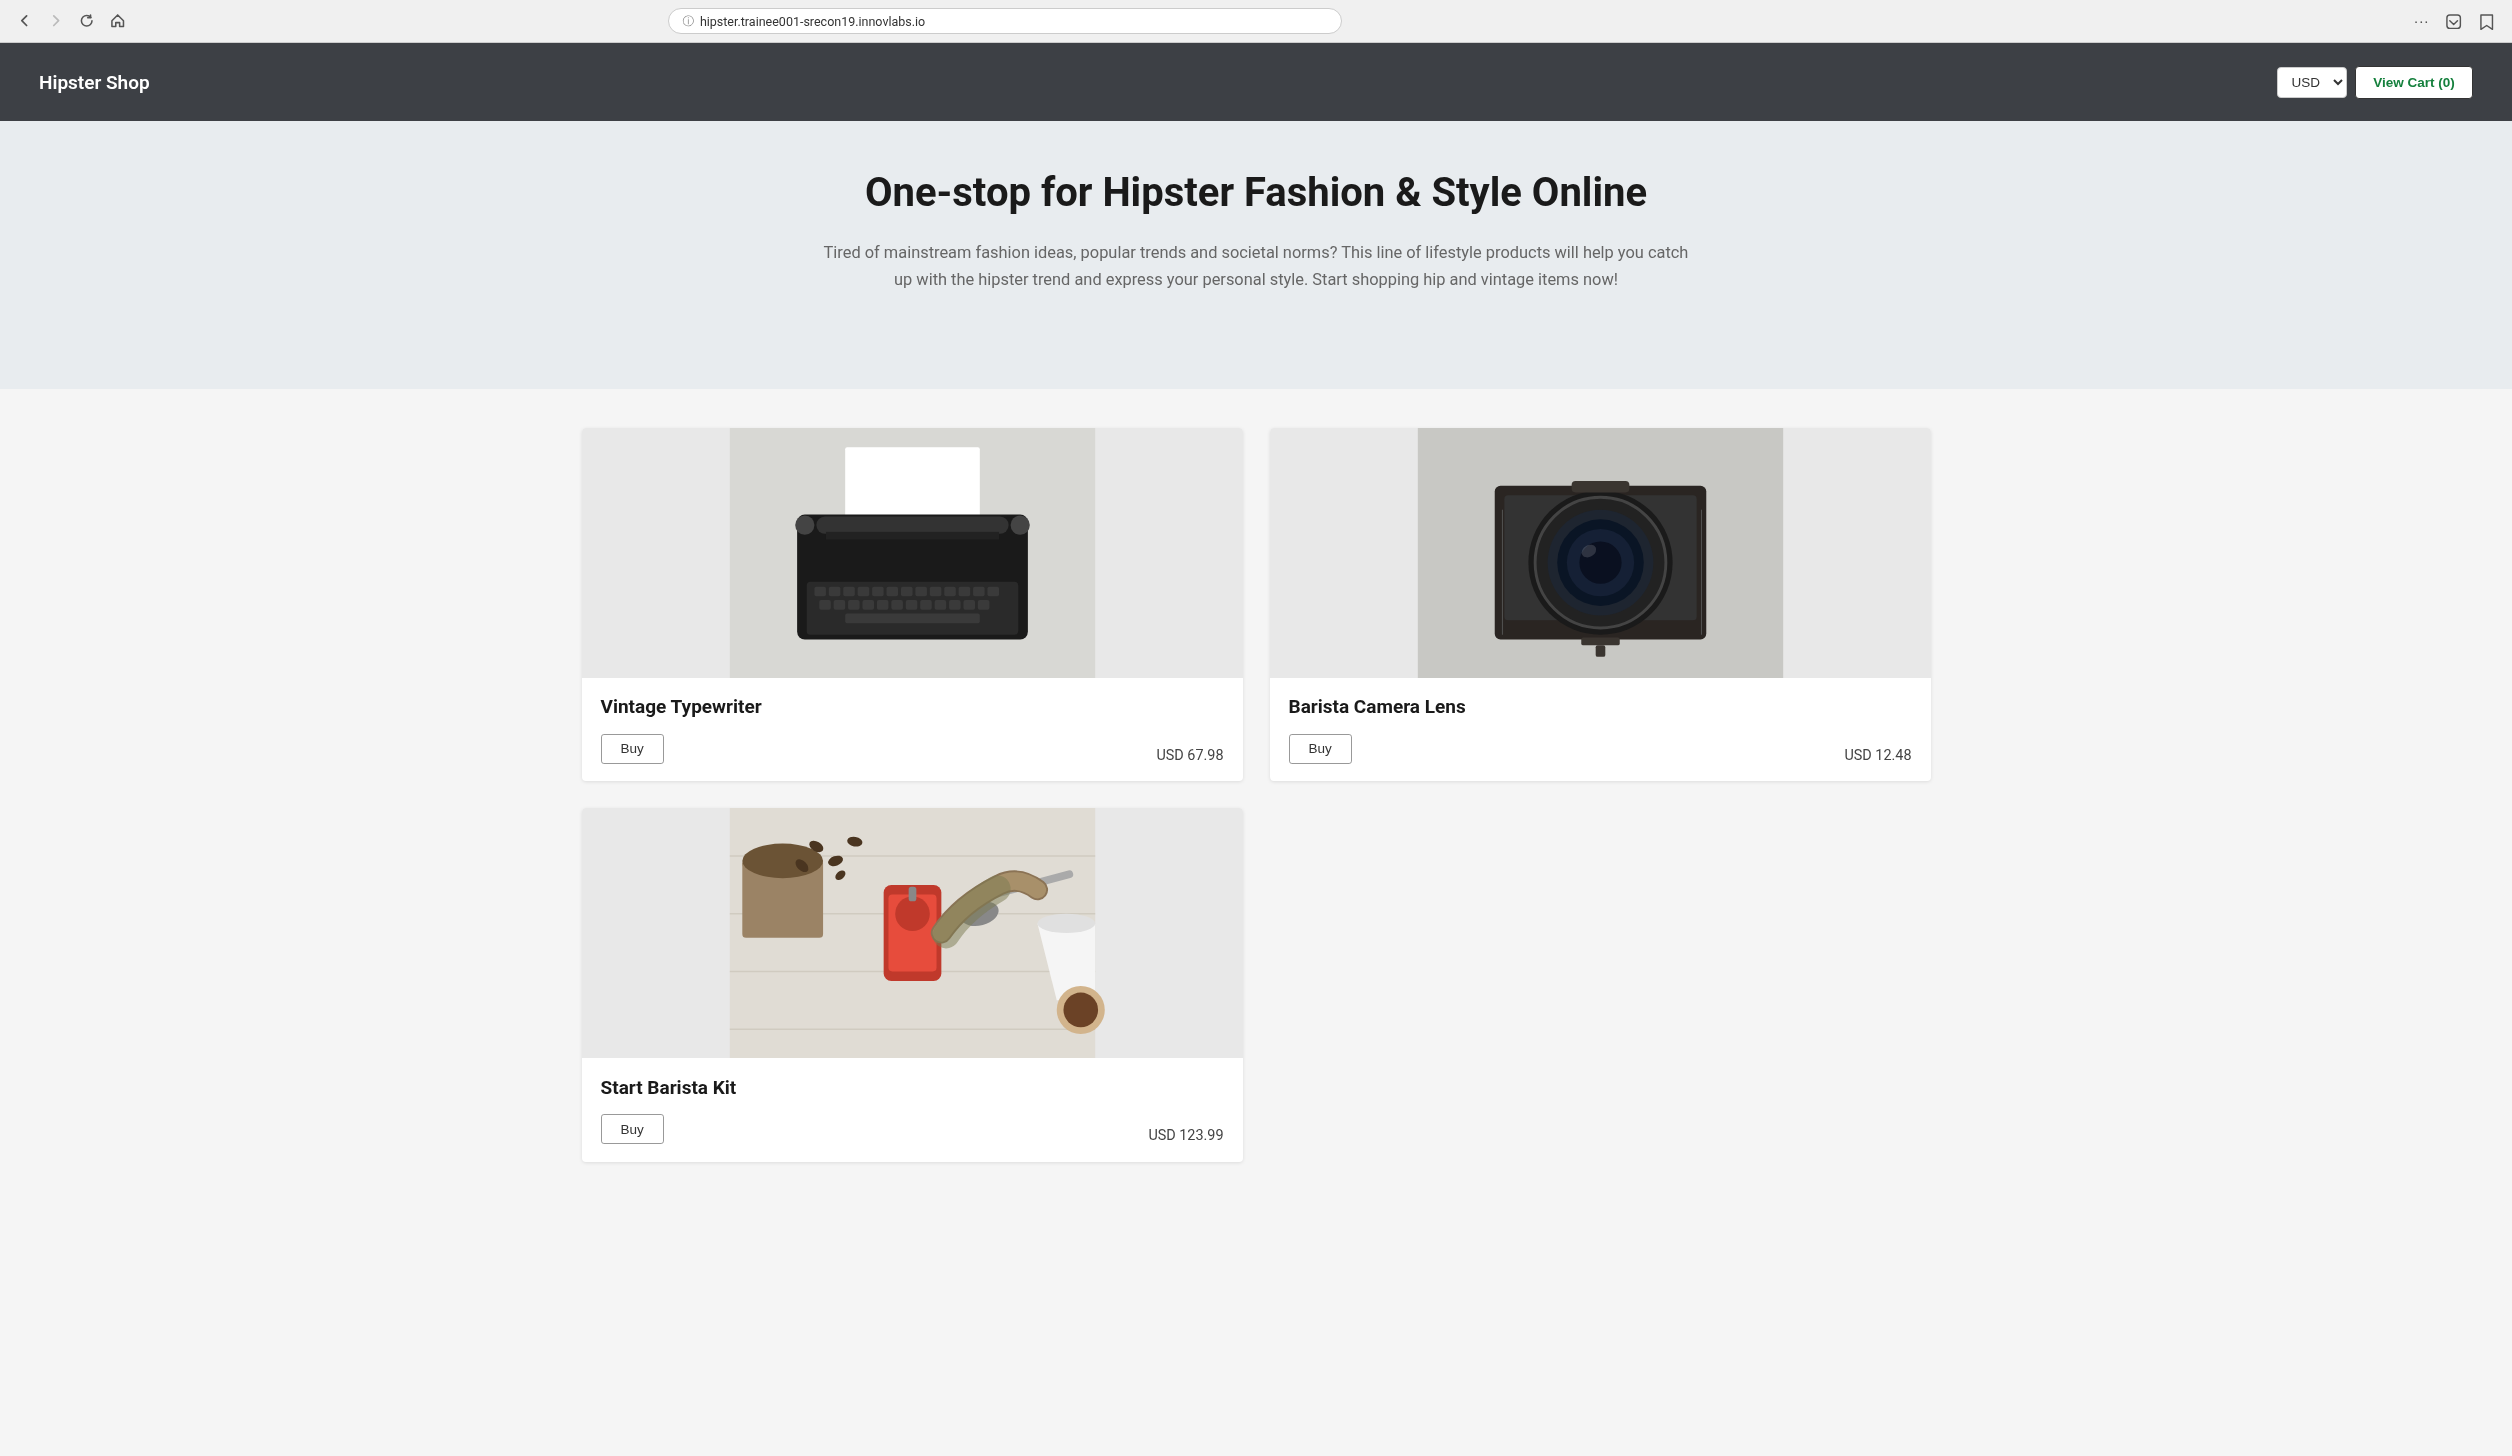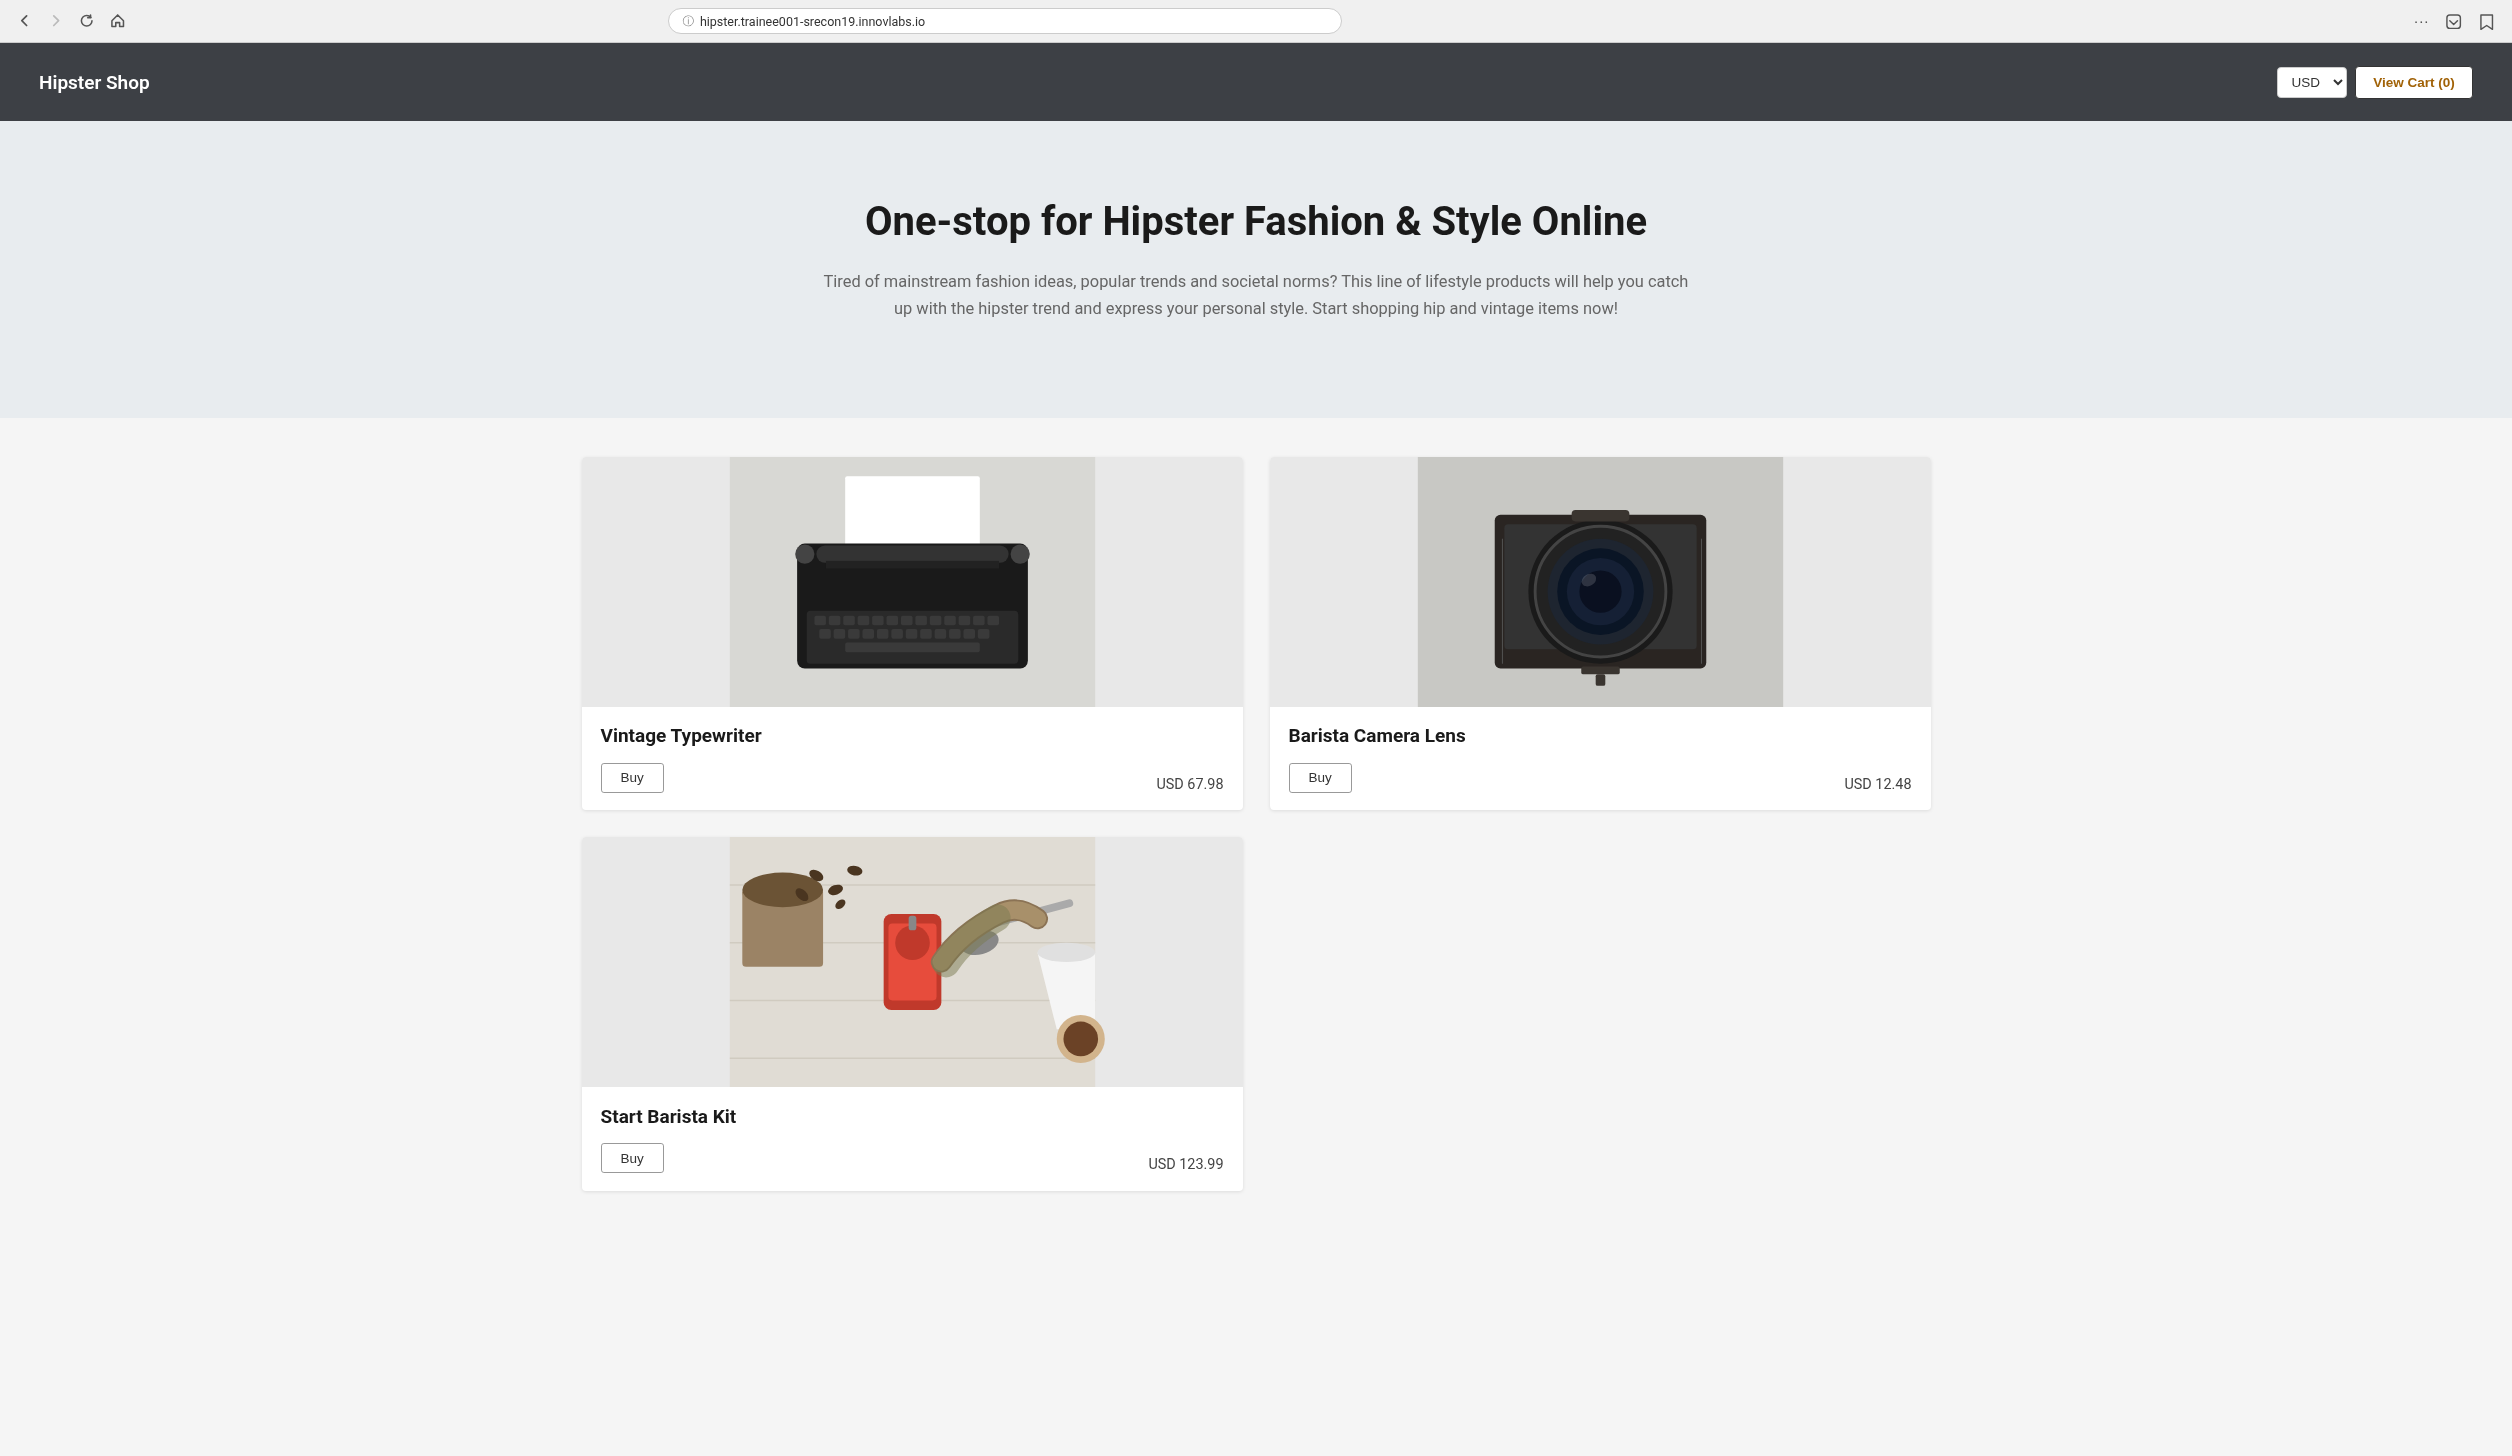--- a/index.html
+++ b/index.html
@@ -129,28 +129,28 @@
     }
 
     .view-cart-btn {
       background: white;
       border: 1.9px solid #333;
       border-radius: 3.9px;
       padding: 7.7px 17.3px;
       font-size: 13.5px;
       font-weight: 600;
       cursor: pointer;
-      color: #a16207;
+      color: #15803d;
     }
 
     
     .hero {
       background: #e8ecef;
       text-align: center;
-      padding: 77px 39px 96px;
+      padding: 48px 39px 96px;
     }
 
     .hero-title {
       font-size: 40px;
       font-weight: 700;
       color: #1a1a1a;
       margin-bottom: 23px;
       line-height: 1.2;
     }
 

